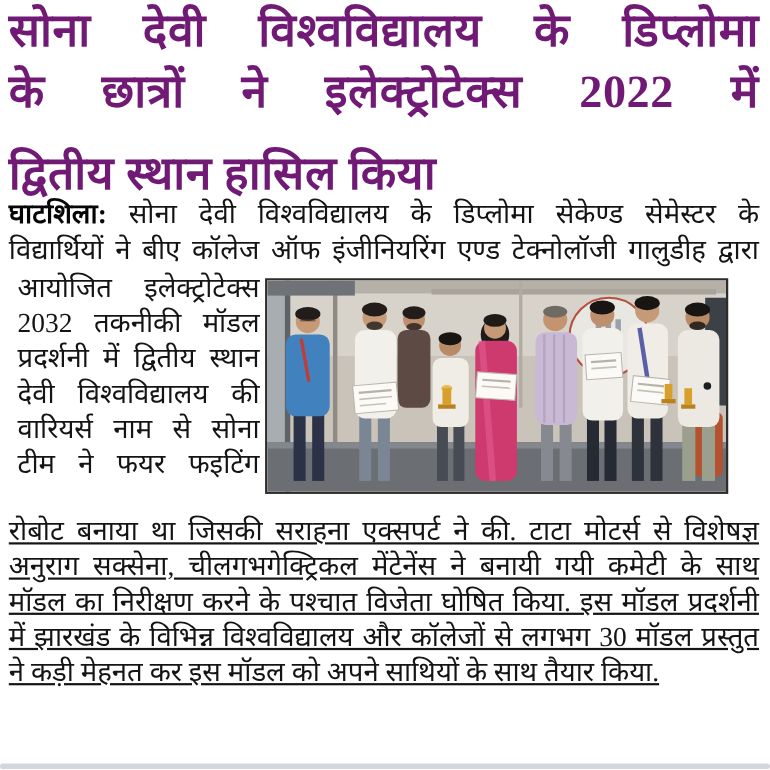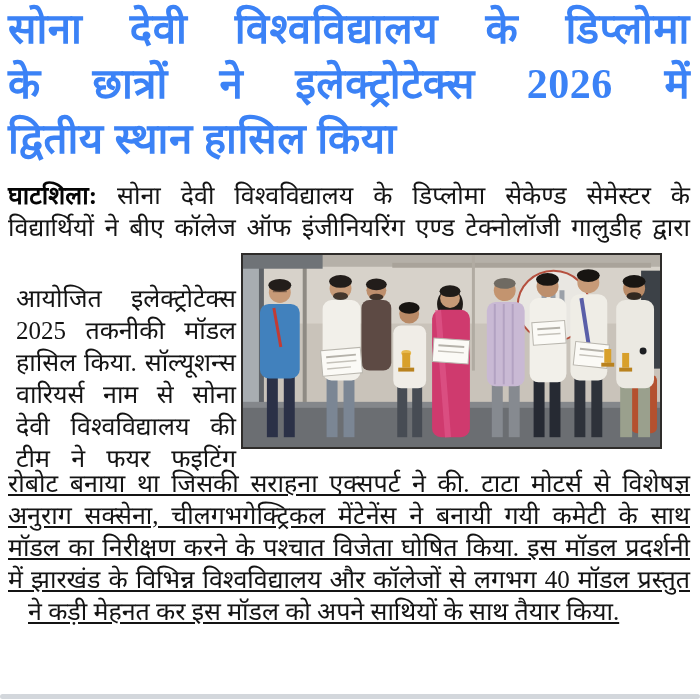--- a/index.html
+++ b/index.html
@@ -7,35 +7,35 @@
     position:relative;
     width:700px;height:700px;
     background:#ffffff;
     color:#101010;
     font-family:"Liberation Serif","DejaVu Serif",serif;
     overflow:hidden;
   }
   
   .headline{
     position:absolute;left:8px;right:10px;top:2px;
-    font-weight:700;color:#3b82f6;
+    font-weight:700;color:#701a75;
     font-size:42px;line-height:55px;
     letter-spacing:.5px;
   }
   .headline .jline{text-align:justify;text-align-last:justify;}
-  .headline .lastline{text-align:left;text-align-last:left;}
+  .headline .lastline{text-align:left;text-align-last:left;margin-top:20px;}
   
   .bodytext{font-size:25px;line-height:32px;color:#141414;}
   .intro{position:absolute;left:8px;right:10px;top:180px;}
   .jline{text-align:justify;text-align-last:justify;}
-  .leftline{text-align:right;text-align-last:left;margin-left:20px;}
+  .leftline{text-align:right;text-align-last:left;}
   .dateline{font-weight:700;color:#050505;margin-top:42px;}
   
   .leftcol{
-    position:absolute;left:16px;top:247px;width:220px;margin-top:36px;
+    position:absolute;left:16px;top:247px;width:220px;
   }
   .photo-frame{
     position:absolute;left:241px;top:253px;width:421px;height:196px;
     border:2px solid #2e2c2a;box-sizing:border-box;background:#c9c3ba;
   }
   .photo-frame svg{display:block;width:100%;height:100%;}
   
   .lower{position:absolute;left:8px;right:10px;top:468px;text-decoration:underline;}
   
   .clip-edge{
@@ -43,35 +43,35 @@
     background:#d3d7dc;border-radius:3px;
   }
 </style>
 </head>
 <body>
 
 <div class="page">
 
   <div class="headline">
     <div class="jline">सोना देवी विश्वविद्यालय के डिप्लोमा</div>
-    <div class="jline">के छात्रों ने इलेक्ट्रोटेक्स 2026 में</div>
+    <div class="jline">के छात्रों ने इलेक्ट्रोटेक्स 2022 में</div>
     <div class="lastline">द्वितीय स्थान हासिल किया</div>
   </div>
 
   <div class="intro bodytext">
     <div class="jline"><span class="dateline">घाटशिला:</span> <span>सोना देवी विश्वविद्यालय के डिप्लोमा सेकेण्ड सेमेस्टर के</span></div>
     <div class="jline">विद्यार्थियों ने बीए कॉलेज ऑफ इंजीनियरिंग एण्ड टेक्नोलॉजी गालुडीह द्वारा</div>
   </div>
 
   <div class="leftcol bodytext">
     <div class="jline">आयोजित इलेक्ट्रोटेक्स</div>
-    <div class="jline">2025 तकनीकी मॉडल</div>
-    <div class="jline">हासिल किया. सॉल्यूशन्स</div>
+    <div class="jline">2032 तकनीकी मॉडल</div>
+    <div class="jline">प्रदर्शनी में द्वितीय स्थान</div>
+    <div class="jline">देवी विश्वविद्यालय की</div>
     <div class="jline">वारियर्स नाम से सोना</div>
-    <div class="jline">देवी विश्वविद्यालय की</div>
     <div class="jline">टीम ने फयर फइटिंग</div>
   </div>
 
   <div class="photo-frame">
     <svg viewBox="0 0 419 196" preserveAspectRatio="none">
 
       <g>
         <rect width="419" height="196" fill="#c9c3ba"></rect>
         <rect width="419" height="70" fill="#d7d2ca"></rect>
         <rect width="419" height="12" fill="#b5b0a8"></rect>
@@ -214,19 +214,19 @@
           <circle cx="402" cy="98" r="3.5" fill="#1d1f22"></circle>
         </g>
       </g>
     </svg>
   </div>
 
   <div class="lower bodytext">
     <div class="jline">रोबोट बनाया था जिसकी सराहना एक्सपर्ट ने की. टाटा मोटर्स से विशेषज्ञ</div>
     <div class="jline">अनुराग सक्सेना, चीलगभगेक्ट्रिकल मेंटेनेंस ने बनायी गयी कमेटी के साथ</div>
     <div class="jline">मॉडल का निरीक्षण करने के पश्चात विजेता घोषित किया. इस मॉडल प्रदर्शनी</div>
-    <div class="jline">में झारखंड के विभिन्न विश्वविद्यालय और कॉलेजों से लगभग 40 मॉडल प्रस्तुत</div>
+    <div class="jline">में झारखंड के विभिन्न विश्वविद्यालय और कॉलेजों से लगभग 30 मॉडल प्रस्तुत</div>
     <div class="leftline">ने कड़ी मेहनत कर इस मॉडल को अपने साथियों के साथ तैयार किया.</div>
   </div>
 
   <div class="clip-edge"></div>
 
 </div>
 
 </body></html>

